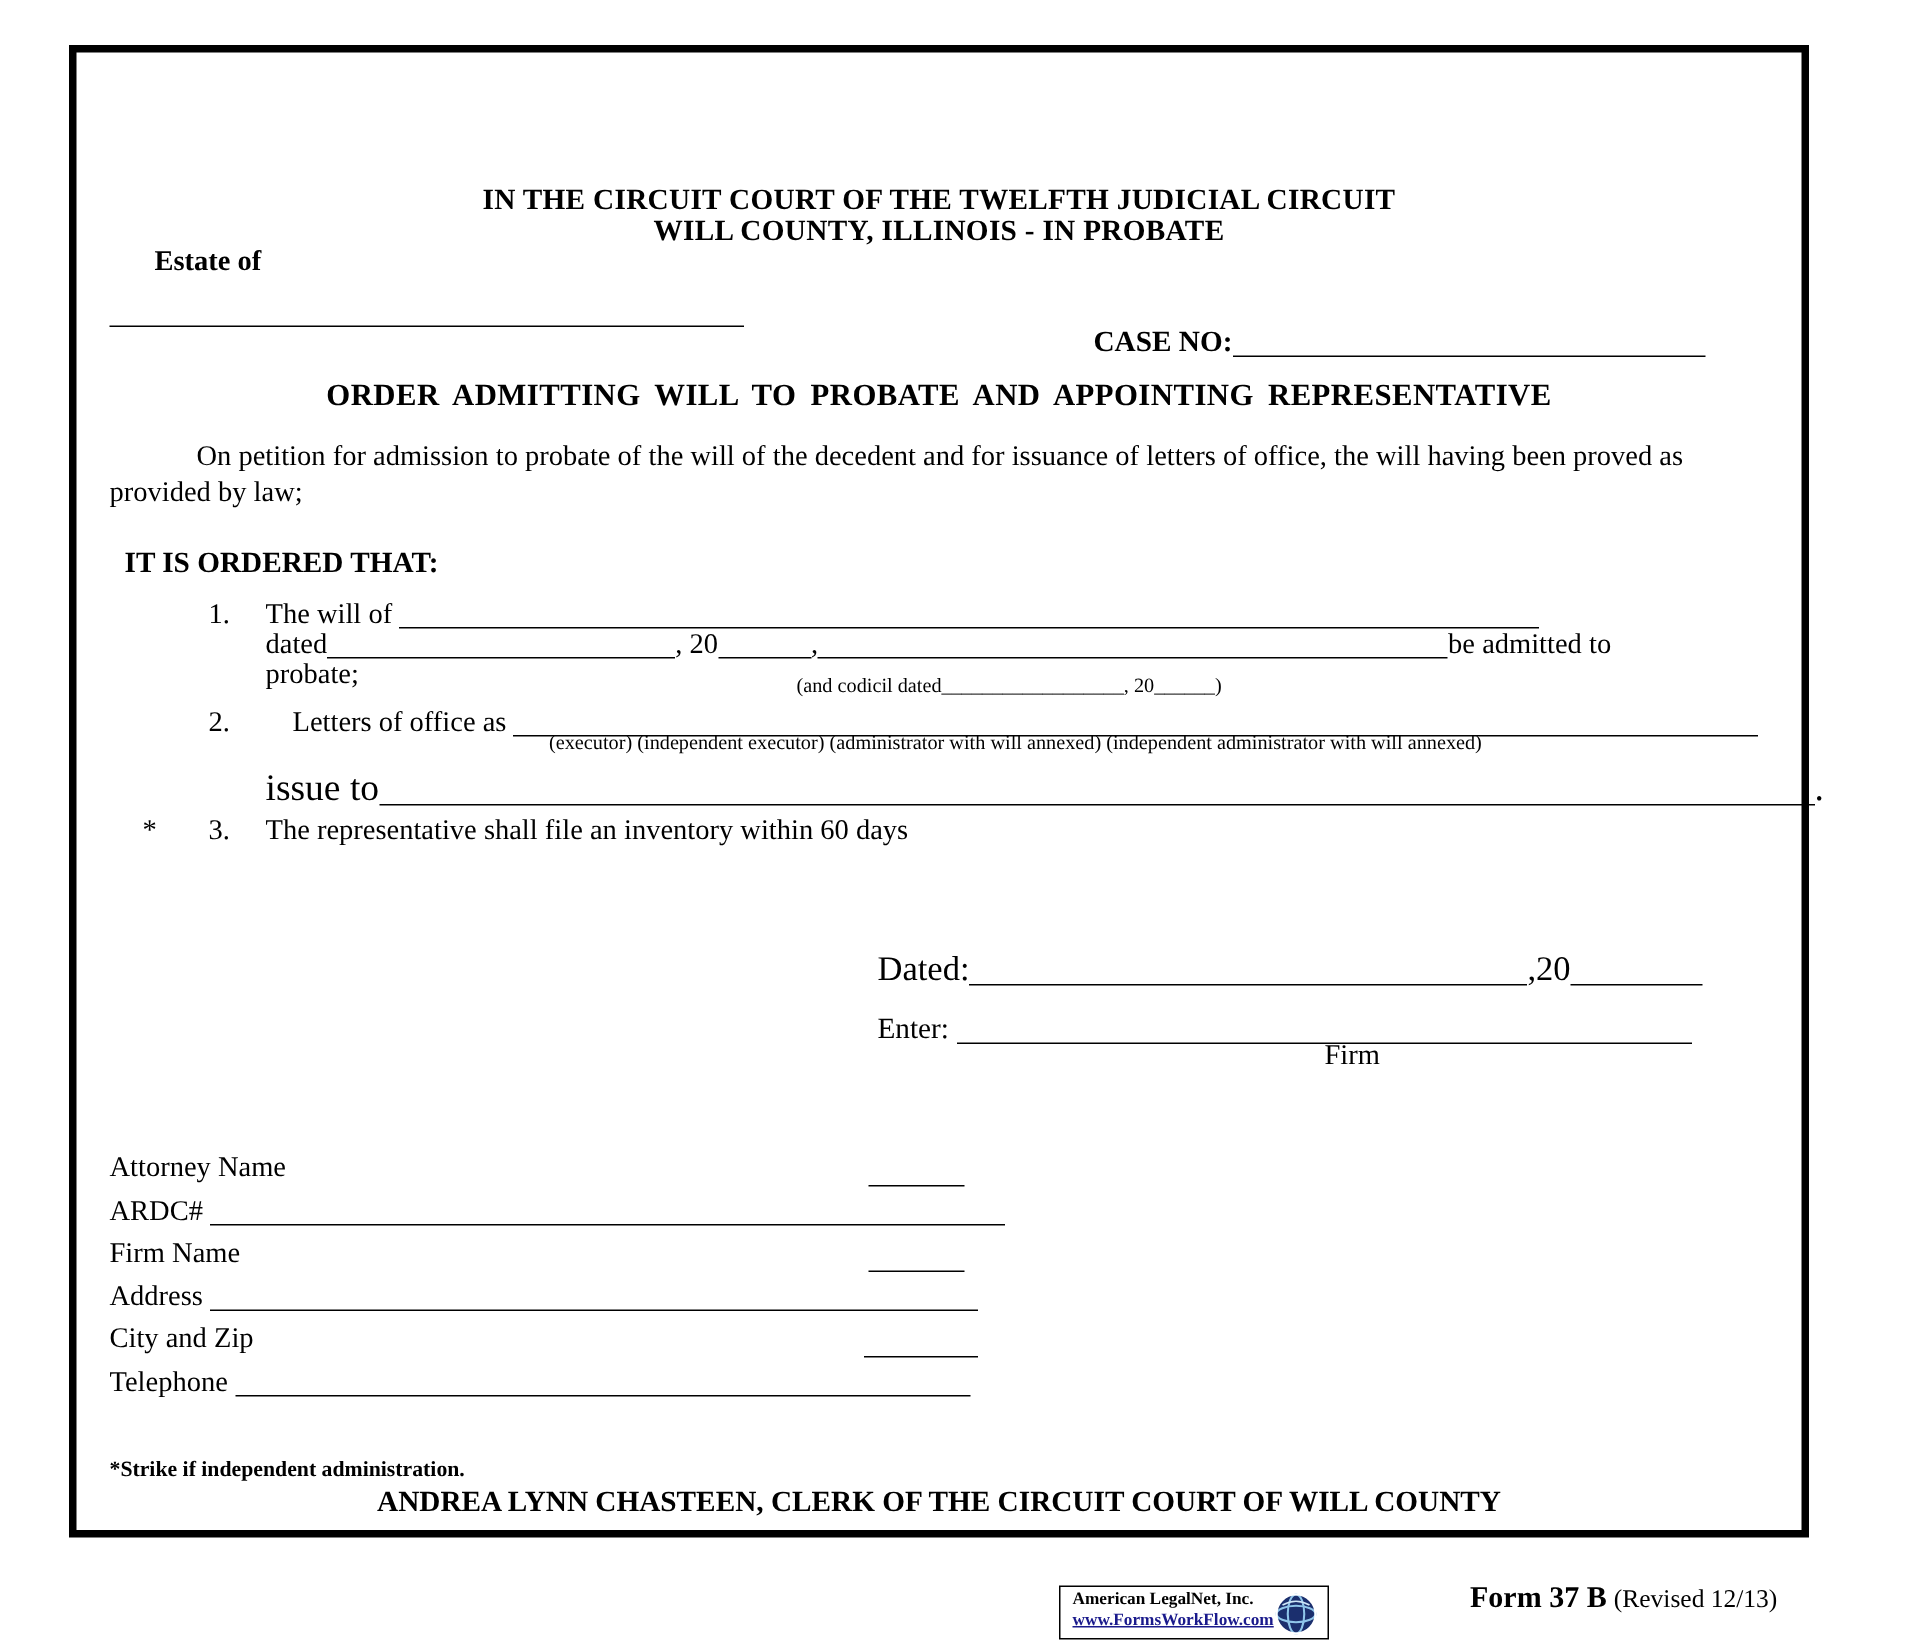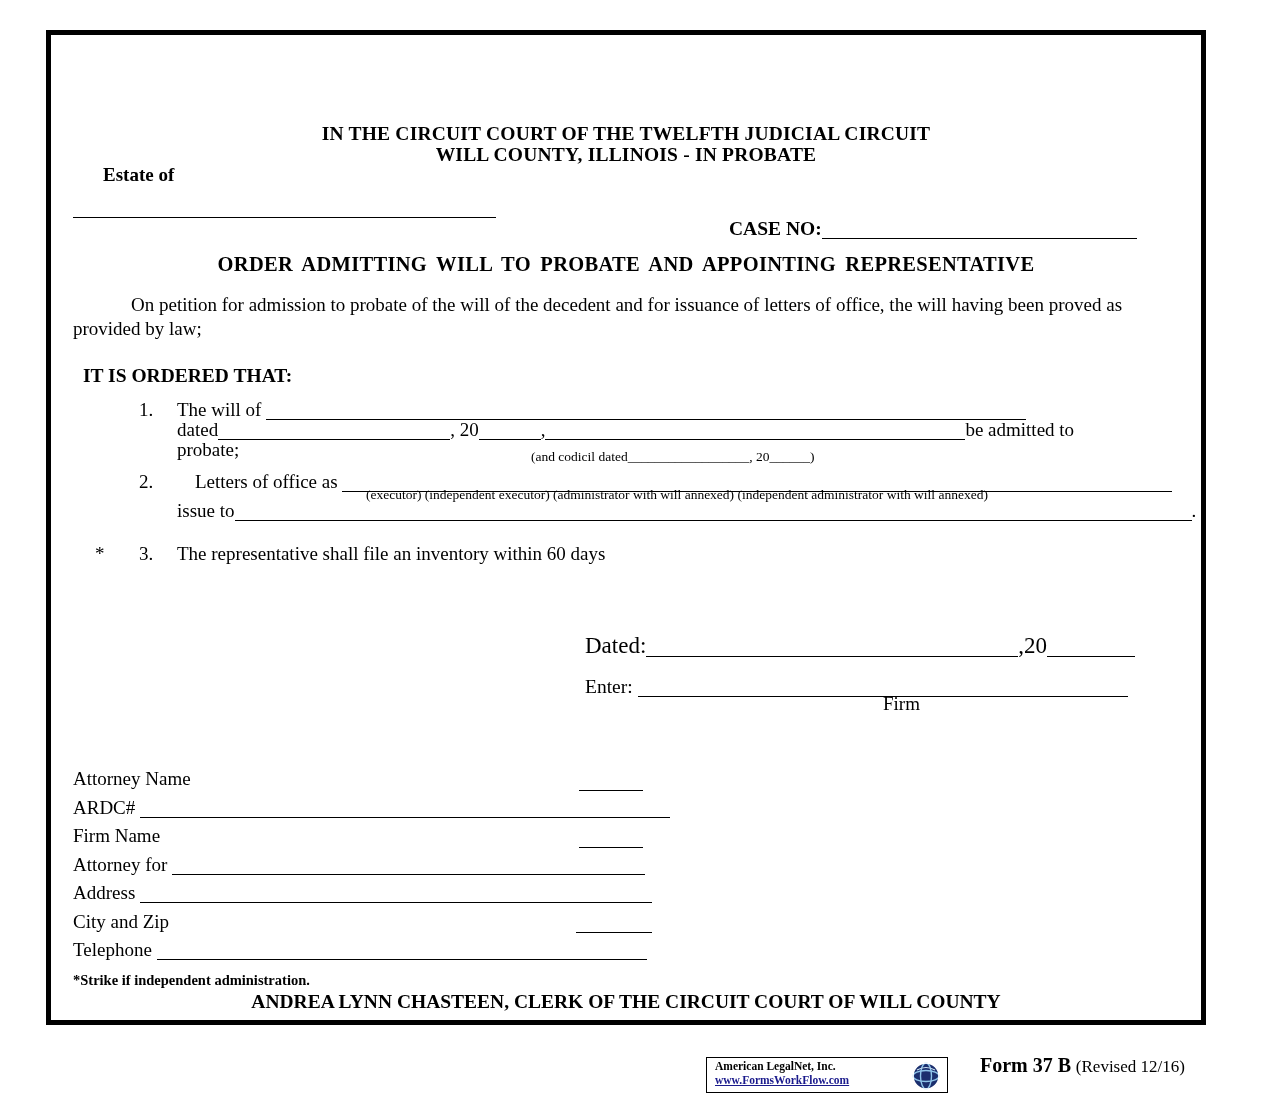--- a/index.html
+++ b/index.html
@@ -149,22 +149,22 @@
     position: absolute;
     left: 315px;
     top: 452px;
     font-size: 13.5px;
     white-space: nowrap;
   }
 
   .issue {
     position: absolute;
     left: 126px;
-    top: 465px;
-    font-size: 19px;
+    top: 477px;
+    font-size: 25px;
     white-space: nowrap;
   }
 
   .item3 {
     position: absolute;
     left: 44px;
     top: 508px;
     font-size: 19px;
     white-space: nowrap;
   }
@@ -230,21 +230,21 @@
     width: 100%;
     text-align: center;
     font-weight: bold;
     font-size: 19.5px;
   }
 
   .footer-badge {
     position: absolute;
     left: 706px;
     top: 1057px;
-    width: 242px;
+    width: 180px;
     height: 36px;
     border: 1px solid #000;
     background: #ffffff;
     box-sizing: border-box;
   }
   .badge-t1 {
     position: absolute;
     left: 8px; top: 2px;
     font-size: 11.5px;
     font-weight: bold;
@@ -353,24 +353,20 @@
         </div>
         <div class="att-row">
           <span class="lbl">ARDC#</span>
           <span class="fill" style="width:530px"></span>
         </div>
         <div class="att-row">
           <span class="lbl">Firm  Name</span>
           <span class="short" style="left:506px; width:64px;"></span>
         </div>
         <div class="att-row">
-          <span class="lbl">Attorney for</span>
-          <span class="fill" style="width:473px"></span>
-        </div>
-        <div class="att-row">
           <span class="lbl">Address</span>
           <span class="fill" style="width:512px"></span>
         </div>
         <div class="att-row">
           <span class="lbl">City and Zip</span>
           <span class="short" style="left:503px; width:76px;"></span>
         </div>
         <div class="att-row">
           <span class="lbl">Telephone</span>
           <span class="fill" style="width:490px"></span>
@@ -392,15 +388,15 @@
         <ellipse cx="15" cy="15" rx="13" ry="5.5" fill="none" stroke="#8fc5ea" stroke-width="1.4"></ellipse>
         <ellipse cx="15" cy="15" rx="5.5" ry="13" fill="none" stroke="#8fc5ea" stroke-width="1.4"></ellipse>
         <circle cx="15" cy="15" r="13" fill="none" stroke="#ffffff" stroke-width="1.4"></circle>
         <path d="M6 9 Q15 4 24 9" fill="none" stroke="#cfe6f7" stroke-width="1.1"></path>
       </svg>
     </span>
   </div>
 
   <div class="form-no">
     <b>Form 37 B</b>
-    <span class="rev">(Revised 12/16)</span>
+    <span class="rev">(Revised 12/13)</span>
   </div>
 </div>
 
 </body></html>

